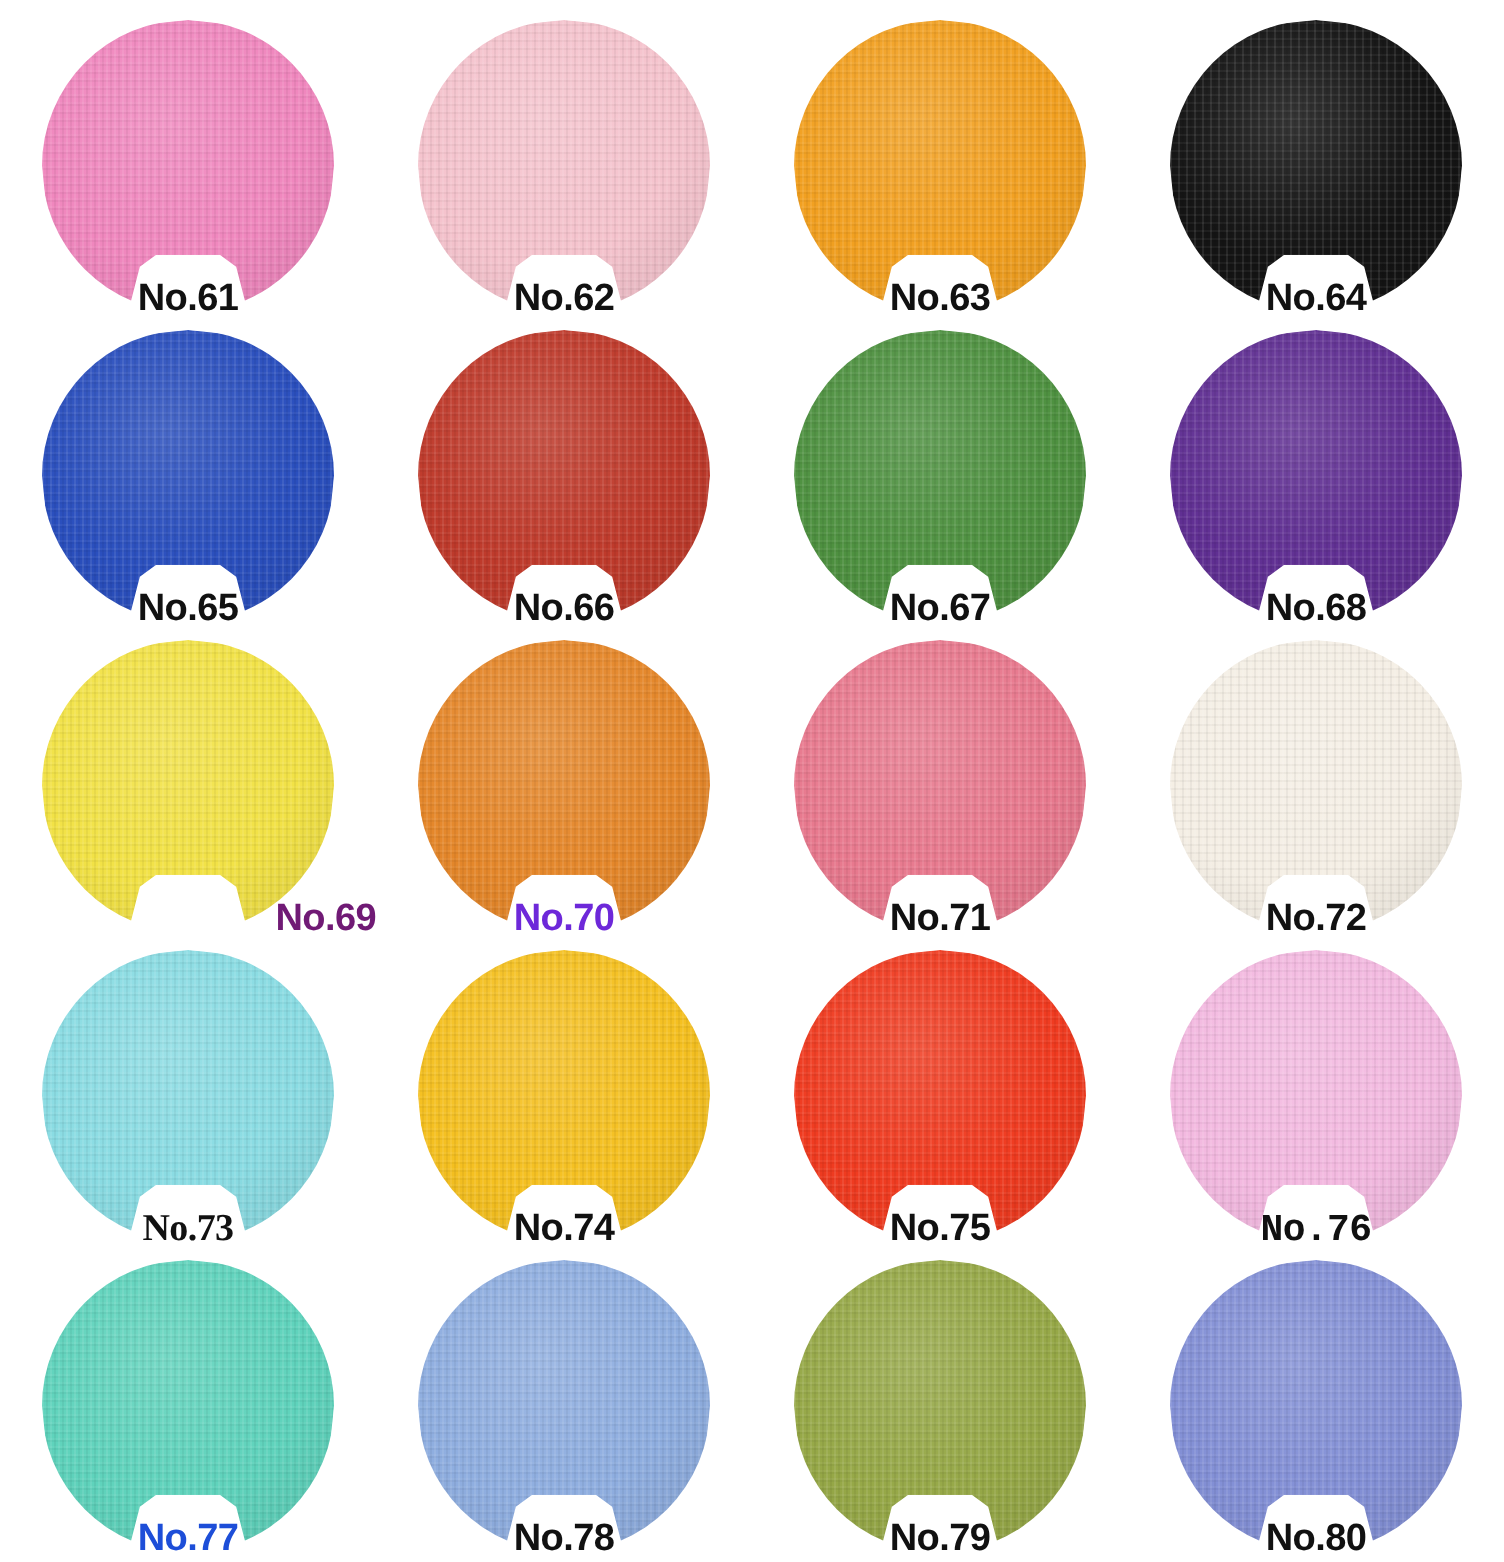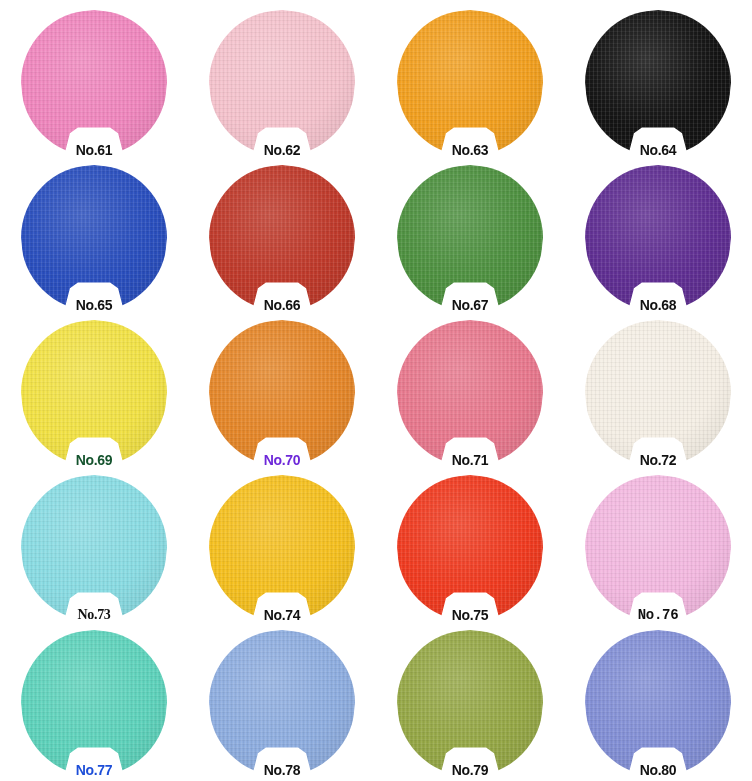--- a/index.html
+++ b/index.html
@@ -105,21 +105,21 @@
         rgba(0,0,0,0.10) 100%
       );
   }
 
   .swatch-label {
     position: absolute;
     left: 0;
     right: 0;
     bottom: 0px;
     text-align: center;
-    font-size: 14px;
+    font-size: 19px;
     font-weight: 700;
     letter-spacing: -0.3px;
     color: #111111;
     line-height: 22px;
     font-family: "Liberation Sans", sans-serif;
     white-space: nowrap;
   }
 </style>
 </head>
 <body style="background: rgb(255, 255, 255);">
@@ -179,21 +179,21 @@
         <div class="swatch-shade"></div>
         <div class="swatch-texture"></div>
       </div>
       <div class="swatch-label" style="color: rgb(17, 17, 17); margin-top: 34px;">No.68</div>
     </div>
     <div class="swatch-cell">
       <div class="swatch-shape" style="background: rgb(242, 226, 70);">
         <div class="swatch-shade"></div>
         <div class="swatch-texture"></div>
       </div>
-      <div class="swatch-label" style="color: #14532d;">No.69</div>
+      <div class="swatch-label" style="color: #701a75; text-align: right;">No.69</div>
     </div>
     <div class="swatch-cell">
       <div class="swatch-shape" style="background: rgb(229, 135, 42);">
         <div class="swatch-shade"></div>
         <div class="swatch-texture"></div>
       </div>
       <div class="swatch-label" style="color: #6d28d9;">No.70</div>
     </div>
     <div class="swatch-cell">
       <div class="swatch-shape" style="background: rgb(232, 121, 142);">

